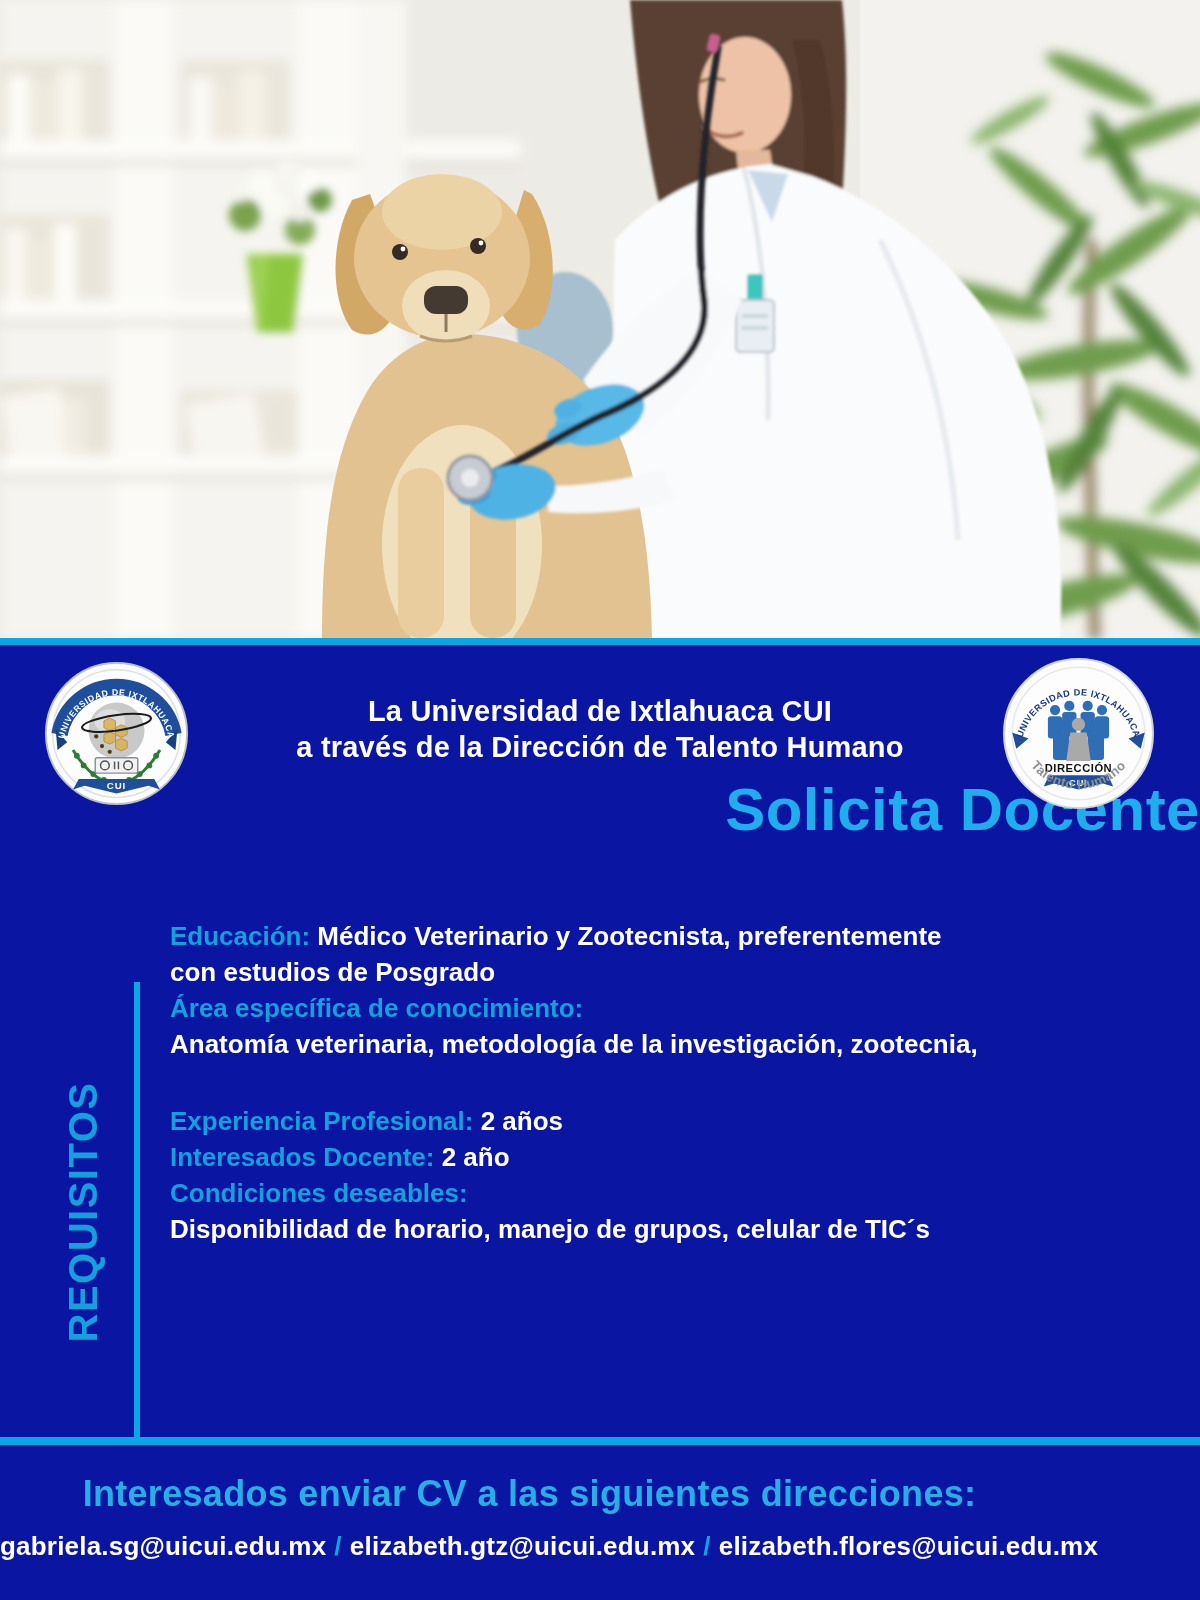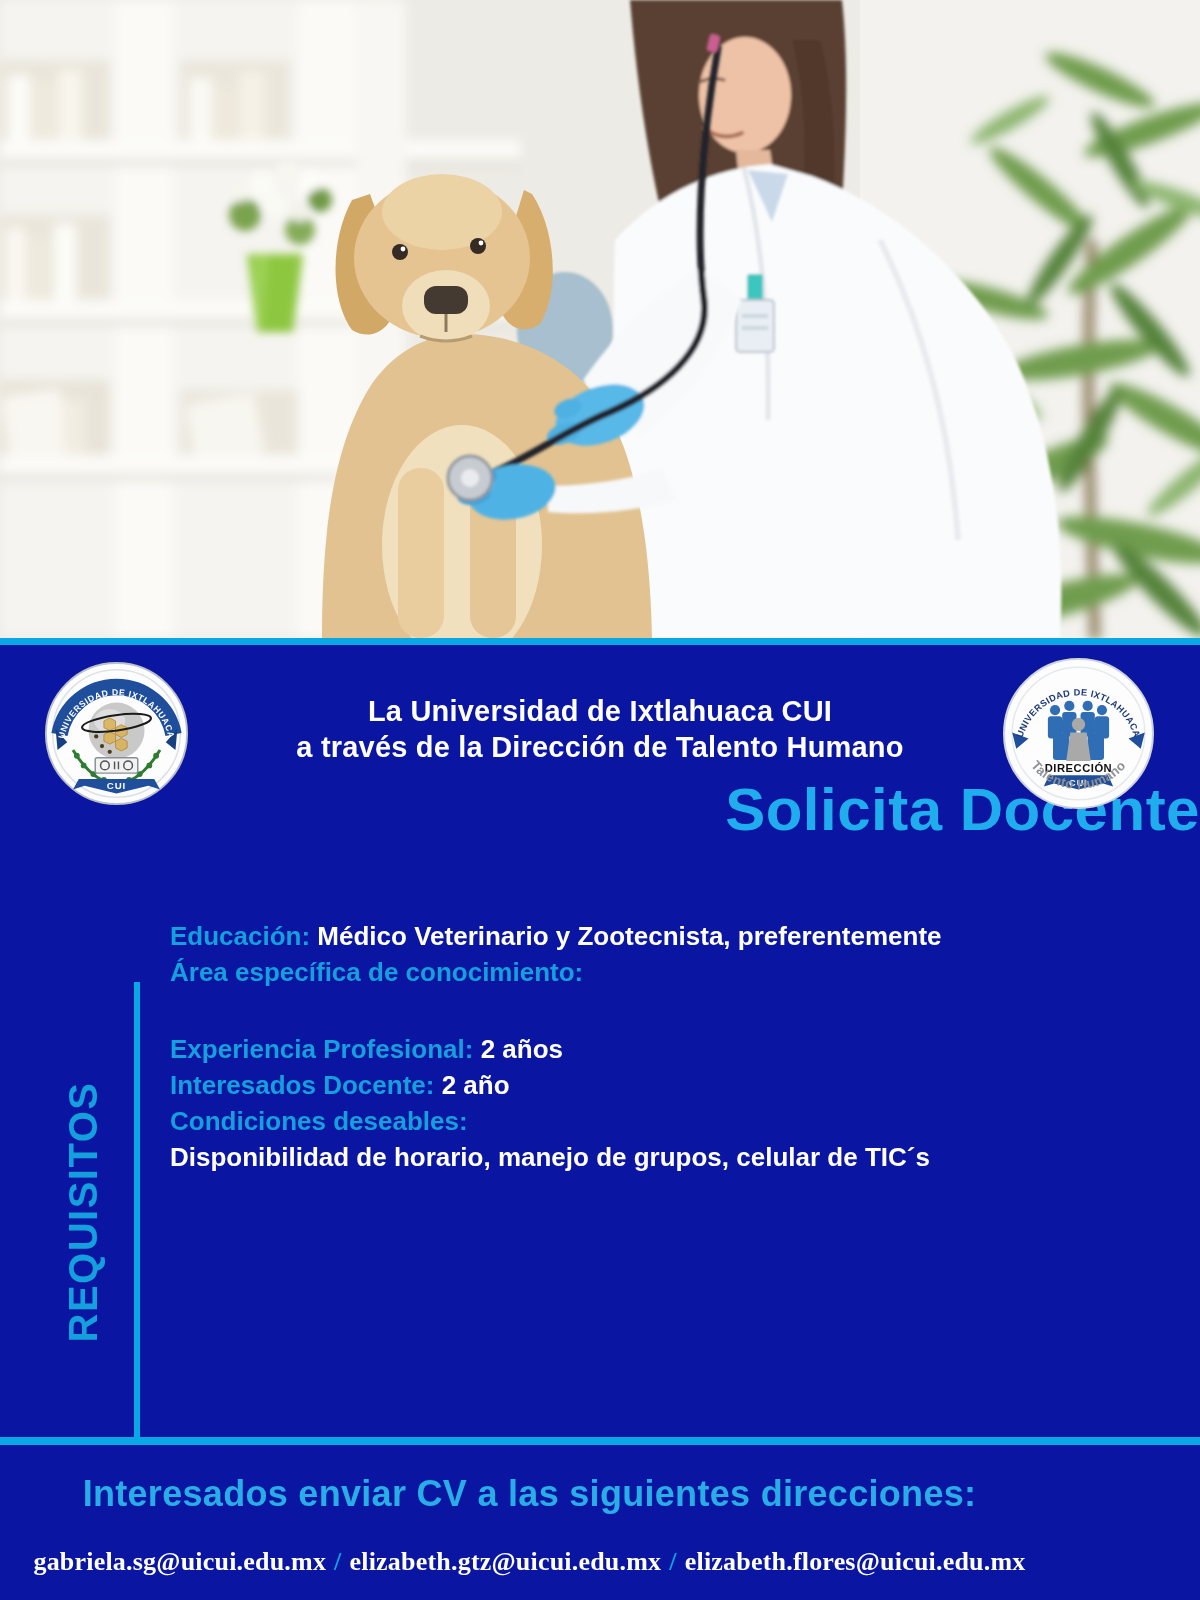--- a/index.html
+++ b/index.html
@@ -39,21 +39,21 @@
 
   .req-lines{position:absolute;left:170px;top:273px;width:1000px;}
   .req-line{white-space:nowrap;font-size:26px;font-weight:bold;line-height:36px;color:var(--text_white);}
   .req-line .lbl{color:var(--label_cyan);}
   .req-line .txt{color:var(--text_white);}
   .req-spacer{height:41px;}
 
   
   .footer{position:relative;width:1059px;height:155px;background:var(--background_blue);text-align:center;}
   .footer-heading{padding-top:28px;color:var(--footer_heading_cyan);font-size:36px;font-weight:800;letter-spacing:.3px;}
-  .emails{margin-top:32px;font-size:26px;font-weight:bold;color:var(--text_white);letter-spacing:.2px;font-family:Liberation Serif, serif;}
+  .emails{margin-top:16px;font-size:26px;font-weight:bold;color:var(--text_white);letter-spacing:.2px;}
   .emails .sep{color:var(--strip_cyan);padding:0 8px;font-weight:bold;}
 </style>
 </head>
 <body>
 
 <div class="flyer">
 
   <div class="photo">
     <svg viewBox="0 0 1200 638" preserveAspectRatio="none">
       <defs>
@@ -294,21 +294,23 @@
       <div>La Universidad de Ixtlahuaca CUI</div>
       <div>a través de la Dirección de Talento Humano</div>
     </div>
     <div class="big-title">Solicita Docente</div>
 
     <div class="req-side-label">REQUISITOS</div>
     <div class="v-line"></div>
 
     <div class="req-lines">
         <div class="req-line"><span class="lbl">Educación: </span><span class="txt">Médico Veterinario y Zootecnista, preferentemente</span></div>
+        <div class="req-line"><span class="txt">con estudios de Posgrado</span></div>
         <div class="req-line"><span class="lbl">Área específica de conocimiento:</span></div>
+        <div class="req-line"><span class="txt">Anatomía veterinaria, metodología de la investigación, zootecnia,</span></div>
         <div class="req-spacer"></div>
         <div class="req-line"><span class="lbl">Experiencia Profesional: </span><span class="txt">2 años</span></div>
         <div class="req-line"><span class="lbl">Interesados Docente: </span><span class="txt">2 año</span></div>
         <div class="req-line"><span class="lbl">Condiciones deseables:</span></div>
         <div class="req-line"><span class="txt">Disponibilidad de horario, manejo de grupos, celular de TIC´s</span></div>
       </div>
   </div>
 
   <div class="strip bottom"></div>
 

